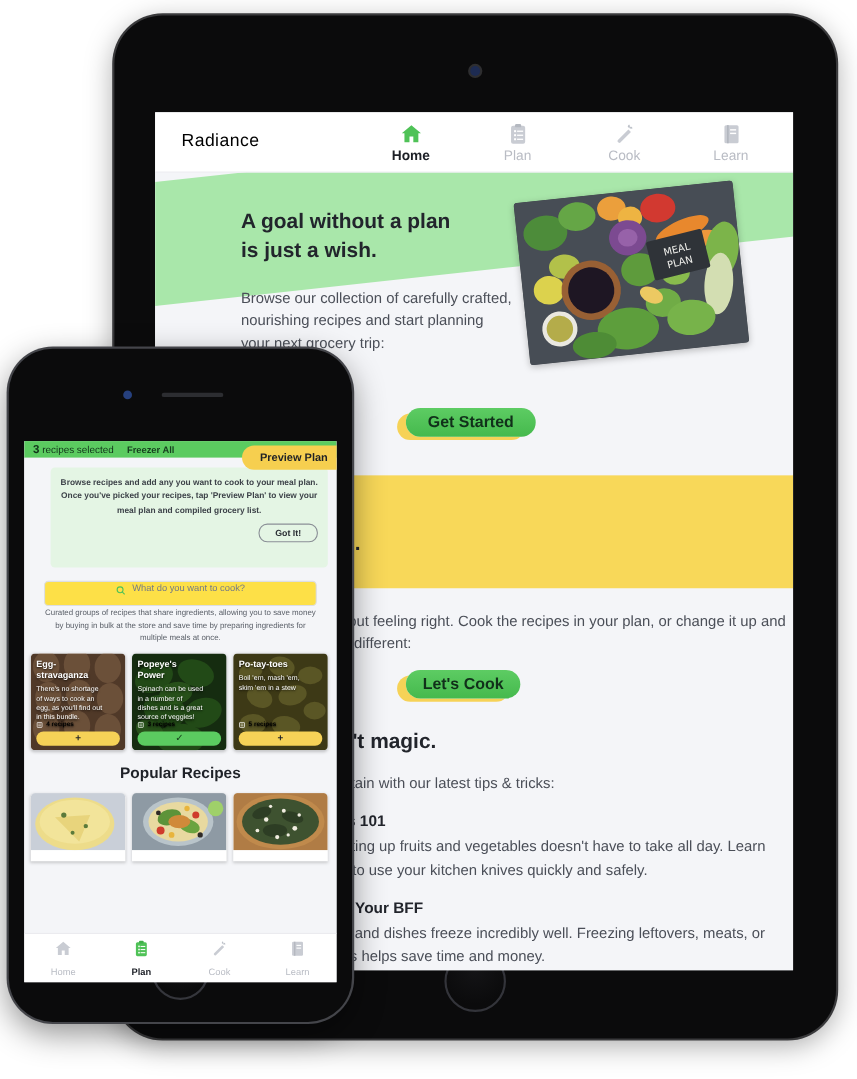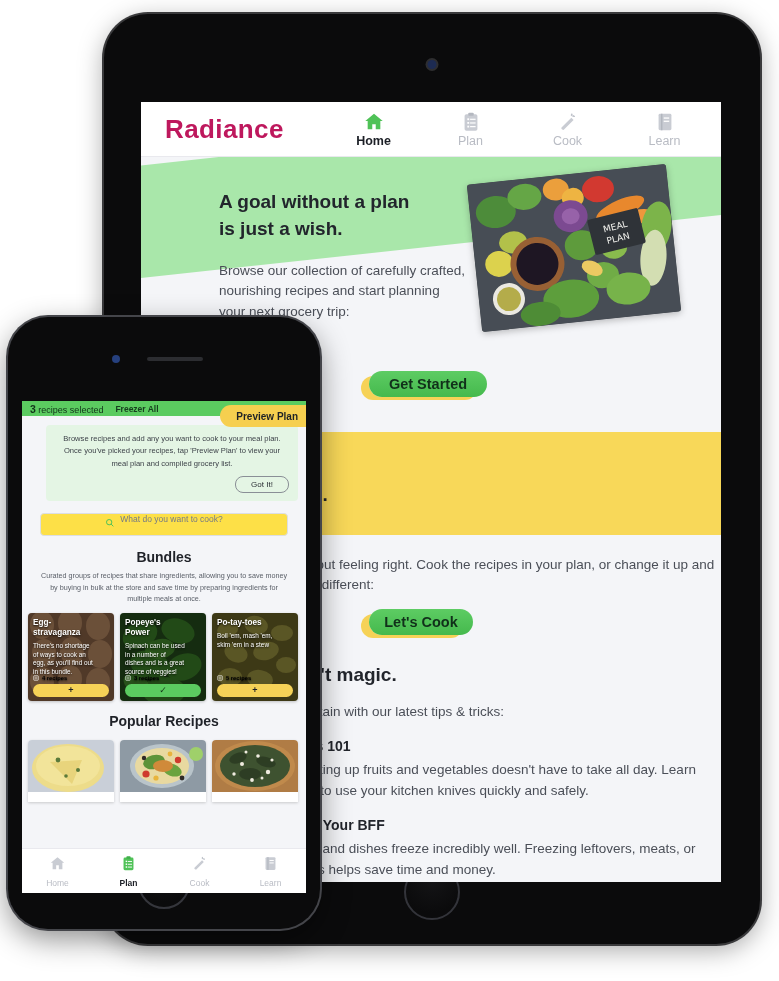--- a/index.html
+++ b/index.html
@@ -32,22 +32,22 @@
     position:absolute;left:37px;top:88px;width:580px;height:780px;
     background:#f4f5f8;overflow:hidden;
   }
 
   
   .t-nav{
     height:54px;background:#ffffff;display:flex;align-items:center;
     border-bottom:1px solid #e9e9ee;position:relative;
   }
   .t-logo{
-    font-size:26px;color:#be185d;letter-spacing:.4px;
-    margin-left:24px;width:160px;font-weight:700;
+    font-size:16px;color:#000000;letter-spacing:.4px;
+    margin-left:24px;width:160px;font-weight:400;
   }
   .t-navitems{display:flex;flex:1;justify-content:space-around;padding-right:8px;}
   .t-navitem{display:flex;flex-direction:column;align-items:center;gap:1px;width:86px;cursor:pointer;}
   .t-navitem .lbl{font-size:12.5px;color:#b9bcc4;}
   .t-navitem.active .lbl{color:#1c1f26;font-weight:bold;}
   .ico{width:22px;height:22px;display:block;}
 
   
   .t-hero{position:relative;height:205px;overflow:hidden;background:#f4f5f8;}
   .band-green{
@@ -107,21 +107,21 @@
   .sel-count b{font-size:10.5px;}
   .deselect{font-size:8.5px;font-weight:bold;color:#17401f;margin-left:12px;cursor:pointer;}
   .preview-btn{
     position:absolute;right:-18px;top:4px;height:22px;padding:0 26px 0 16px;
     background:#f6cf4f;border-radius:11px;display:flex;align-items:center;
     font-size:10px;font-weight:bold;color:#1f2226;cursor:pointer;
   }
 
   .ph-body{flex:1;overflow:hidden;background:#f4f5f8;}
   .tipbox{
-    margin:9px 8px 0 24px;background:#e4f5e4;border-radius:4px;padding:8px 9px 8px 9px;
+    margin:9px 8px 0 24px;background:#e4f5e4;border-radius:4px;padding:8px 9px 23px 9px;font-weight:bold;
   }
   .tipbox p{margin:0;font-size:7.6px;color:#3d4249;line-height:1.62;text-align:center;}
   .gotit{
     margin:6px 0 0 auto;width:52px;height:15px;border:1px solid #8a8f96;border-radius:8px;
     display:flex;align-items:center;justify-content:center;font-size:8px;color:#2a2e34;
     background:#e4f5e4;cursor:pointer;
   }
   .searchbar{
     margin:12px 18px 0 18px;height:21px;background:#fde047;border:1px solid #dcdee3;
     border-radius:4px;display:flex;justify-content:center;gap:5px;cursor:text;
@@ -335,21 +335,20 @@
         <div class="searchbar">
           <span>
             <svg viewBox="0 0 24 24" width="10" height="10">
                 <circle cx="10" cy="10" r="6.4" fill="none" stroke="#4fc257" stroke-width="2.4"></circle>
                 <line x1="14.6" y1="14.6" x2="20" y2="20" stroke="#4fc257" stroke-width="2.4"></line>
               </svg>
           </span>
           <span class="ph">What do you want to cook?</span>
         </div>
 
-        <div class="sec-title">Bundles</div>
         <div class="sec-sub">Curated groups of recipes that share ingredients, allowing you to save money by buying in bulk at the store and save time by preparing ingredients for multiple meals at once.</div>
 
         <div class="bundles">
 
           <div class="bcard">
             <svg viewBox="0 0 86 88" width="86" height="88" style="position:absolute;inset:0;">
               <rect width="86" height="88" fill="#8a6246"></rect>
               <g fill="#b98a63">
                 <ellipse cx="14" cy="12" rx="12" ry="14"></ellipse>
                   <ellipse cx="42" cy="10" rx="12" ry="14"></ellipse>

